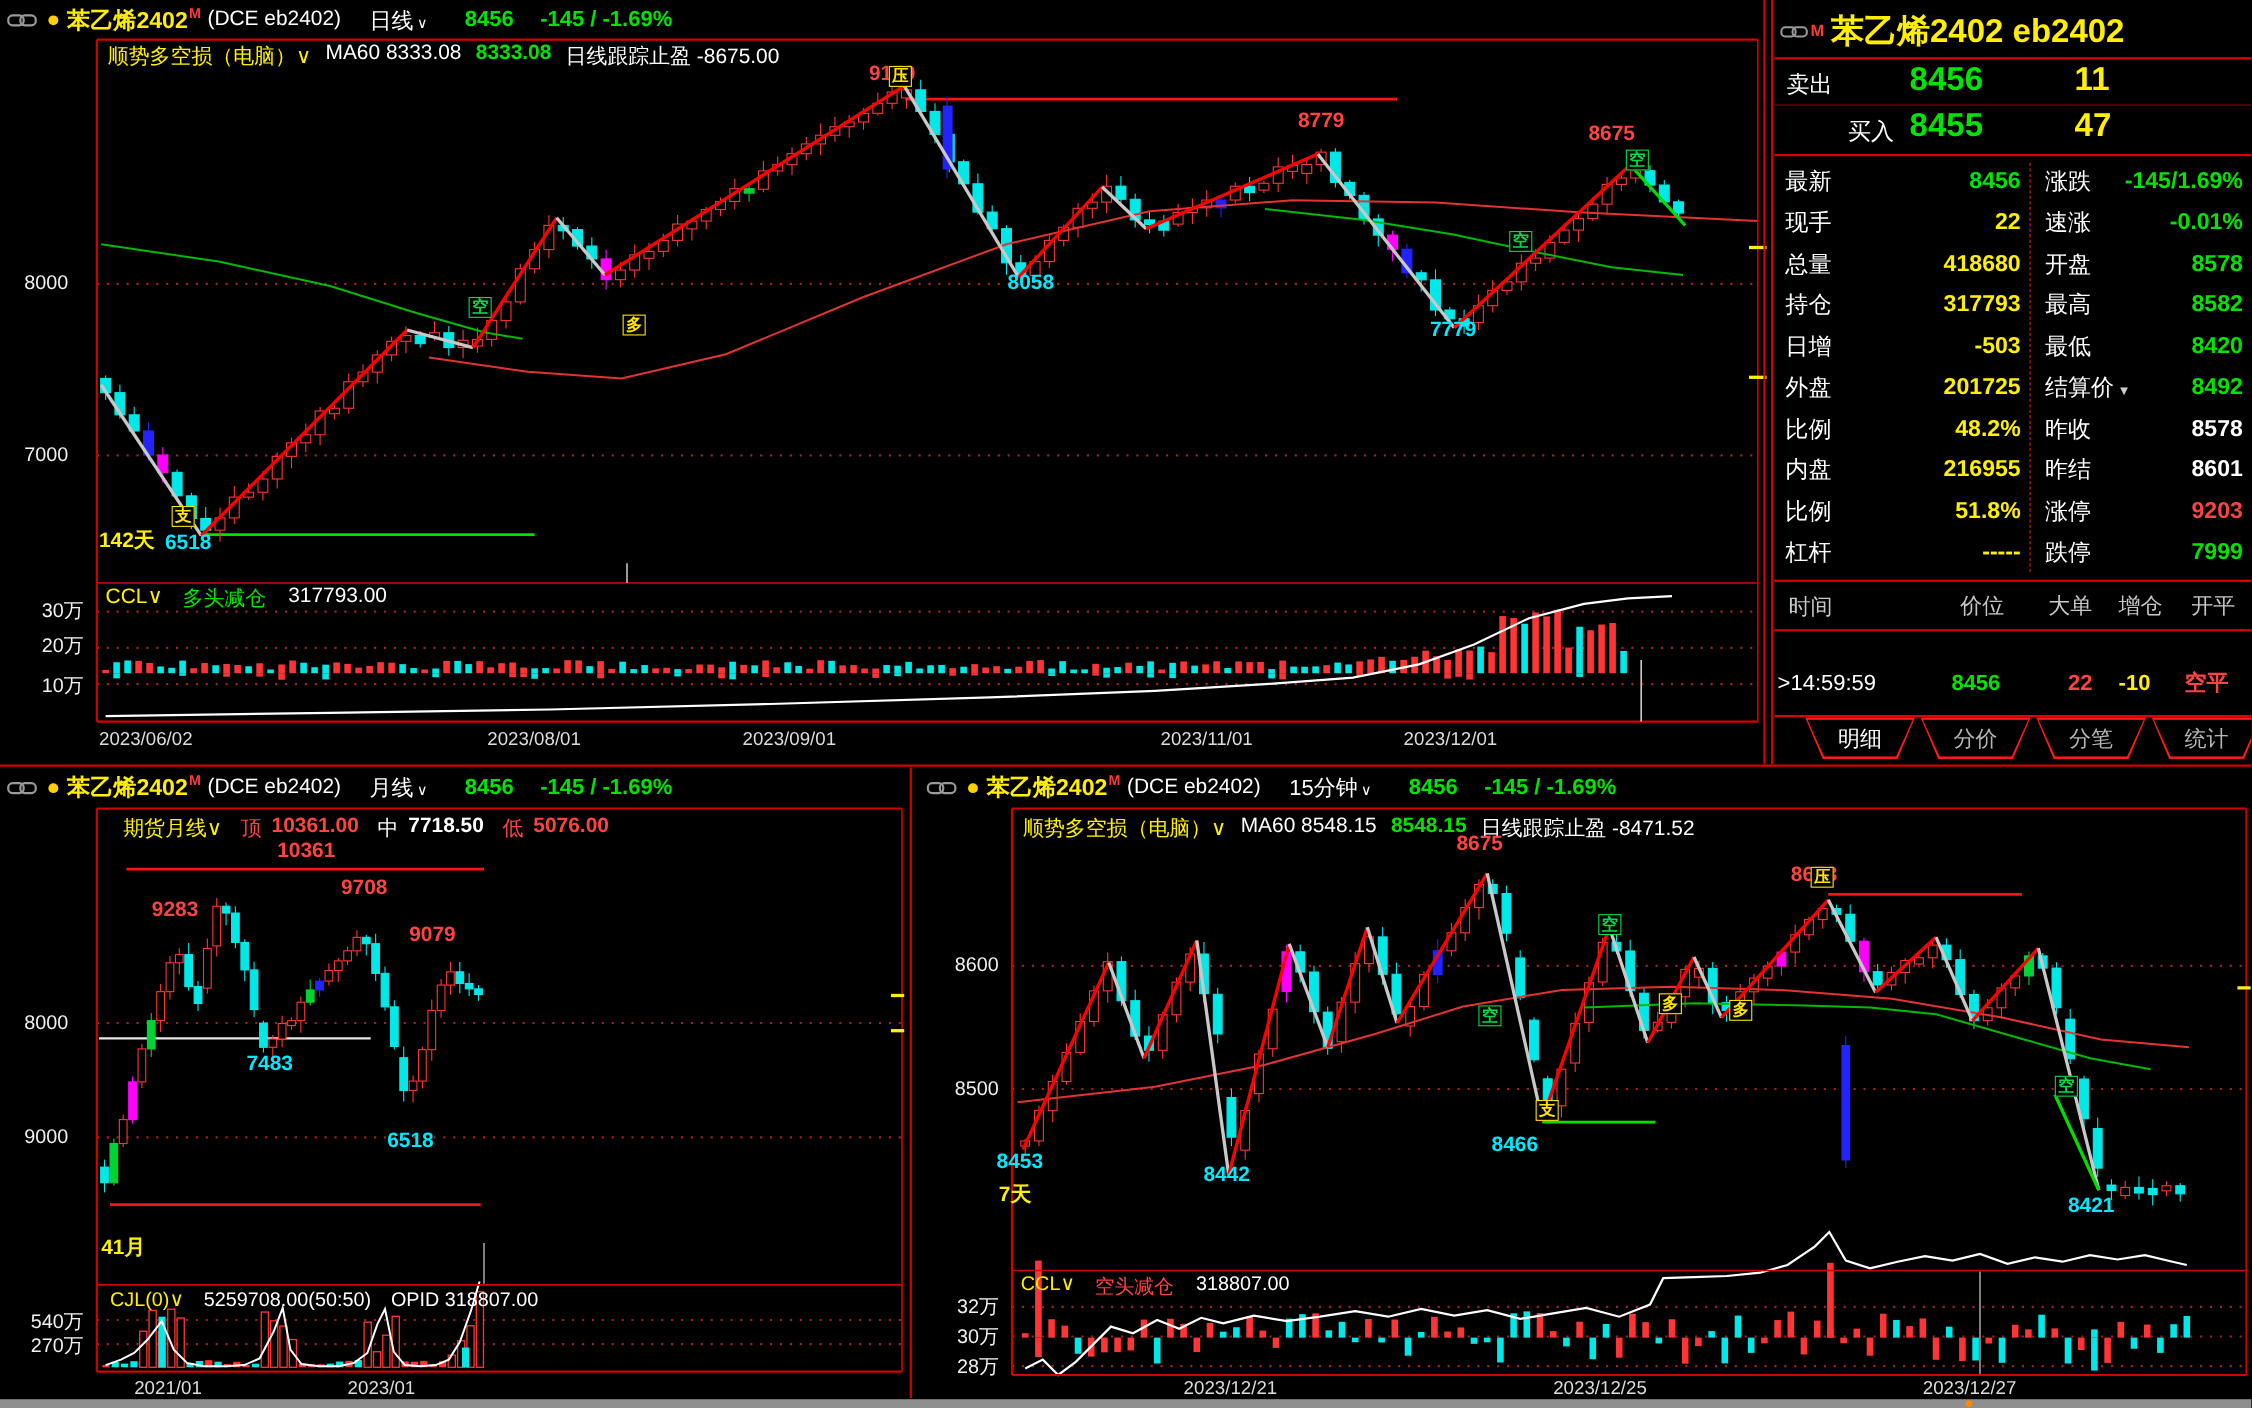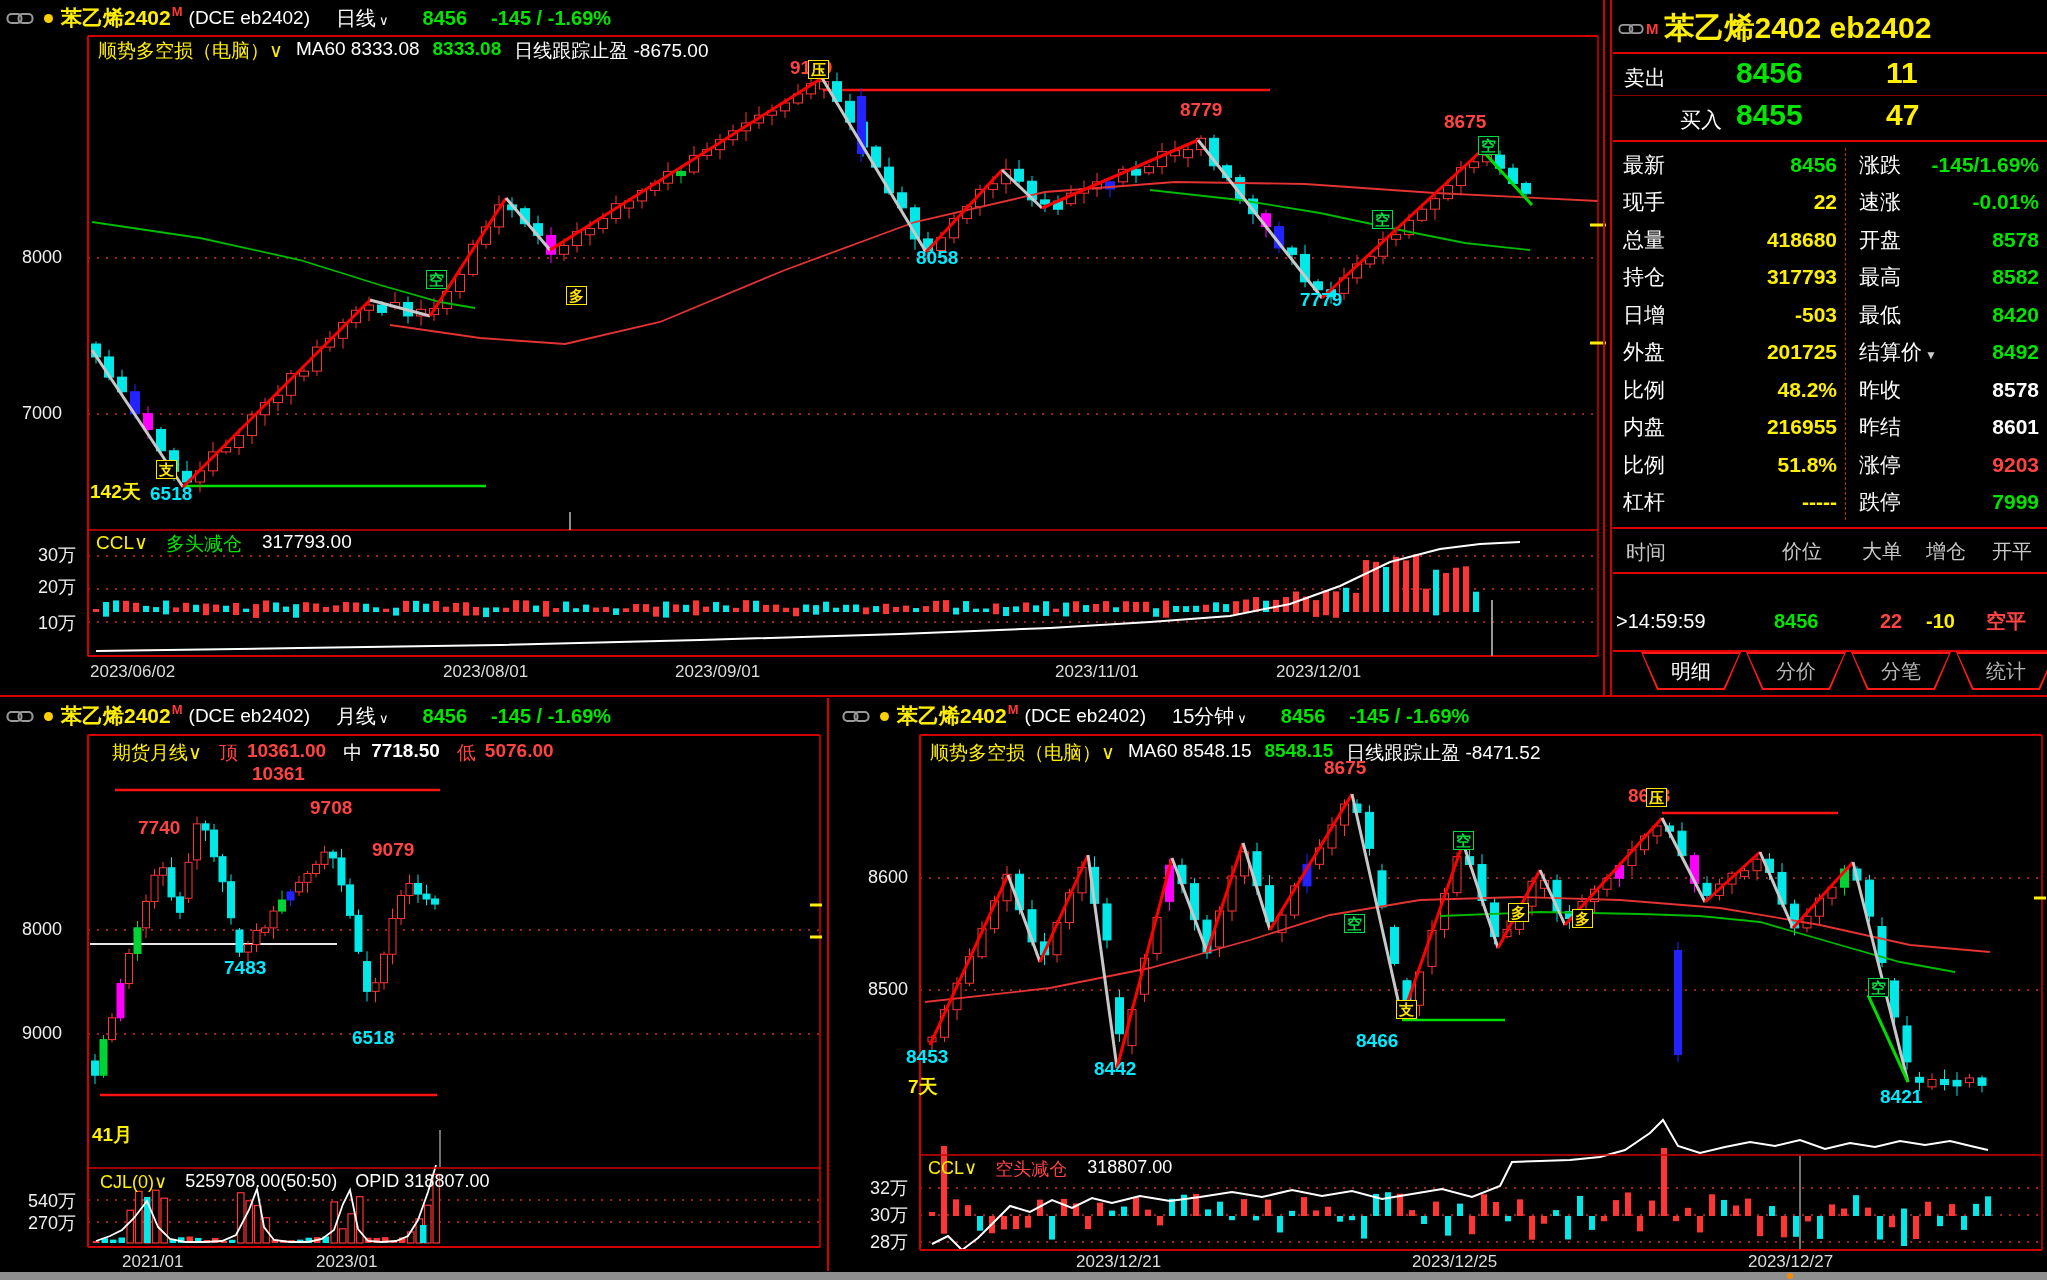--- a/index.html
+++ b/index.html
@@ -1157,21 +1157,21 @@
     <div class="ind" style="left:112px;top:740px;gap:9px;" data-interactable="false">
       <span class="nm" data-interactable="true"><span>期货月线</span><span class="ar">∨</span></span>
       <span class="red" style="margin-left:8px;" data-interactable="false">顶</span>
       <span class="red b" data-interactable="false">10361.00</span>
       <span class="white" style="margin-left:8px;" data-interactable="false">中</span>
       <span class="white b" data-interactable="false">7718.50</span>
       <span class="red" style="margin-left:8px;" data-interactable="false">低</span>
       <span class="red b" data-interactable="false">5076.00</span>
     </div>
     <span class="t red b fs19" style="left:252px;top:763px;" data-interactable="false">10361</span>
-    <span class="t red b fs19" style="left:138px;top:817px;" data-interactable="false">7740</span>
+    <span class="t red b fs19" style="left:138px;top:817px;" data-interactable="false">9283</span>
     <span class="t red b fs19" style="left:310px;top:797px;" data-interactable="false">9708</span>
     <span class="t red b fs19" style="left:372px;top:839px;" data-interactable="false">9079</span>
     <span class="t cyan b fs19" style="left:224px;top:957px;" data-interactable="false">7483</span>
     <span class="t cyan b fs19" style="left:352px;top:1027px;" data-interactable="false">6518</span>
     <span class="t yellow b fs19" style="left:92px;top:1124px;" data-interactable="false">41月</span>
     <span class="yax" style="left:10px;top:919px;width:52px;" data-interactable="false">8000</span>
     <span class="yax" style="left:10px;top:1023px;width:52px;" data-interactable="false">9000</span>
     <div class="ind" style="left:100px;top:1171px;gap:12px;font-size:18px;" data-interactable="false">
       <span class="nm" data-interactable="true"><span>CJL(0)</span><span class="ar">∨</span></span>
       <span class="white" style="margin-left:6px;" data-interactable="false">5259708.00(50:50)</span>

